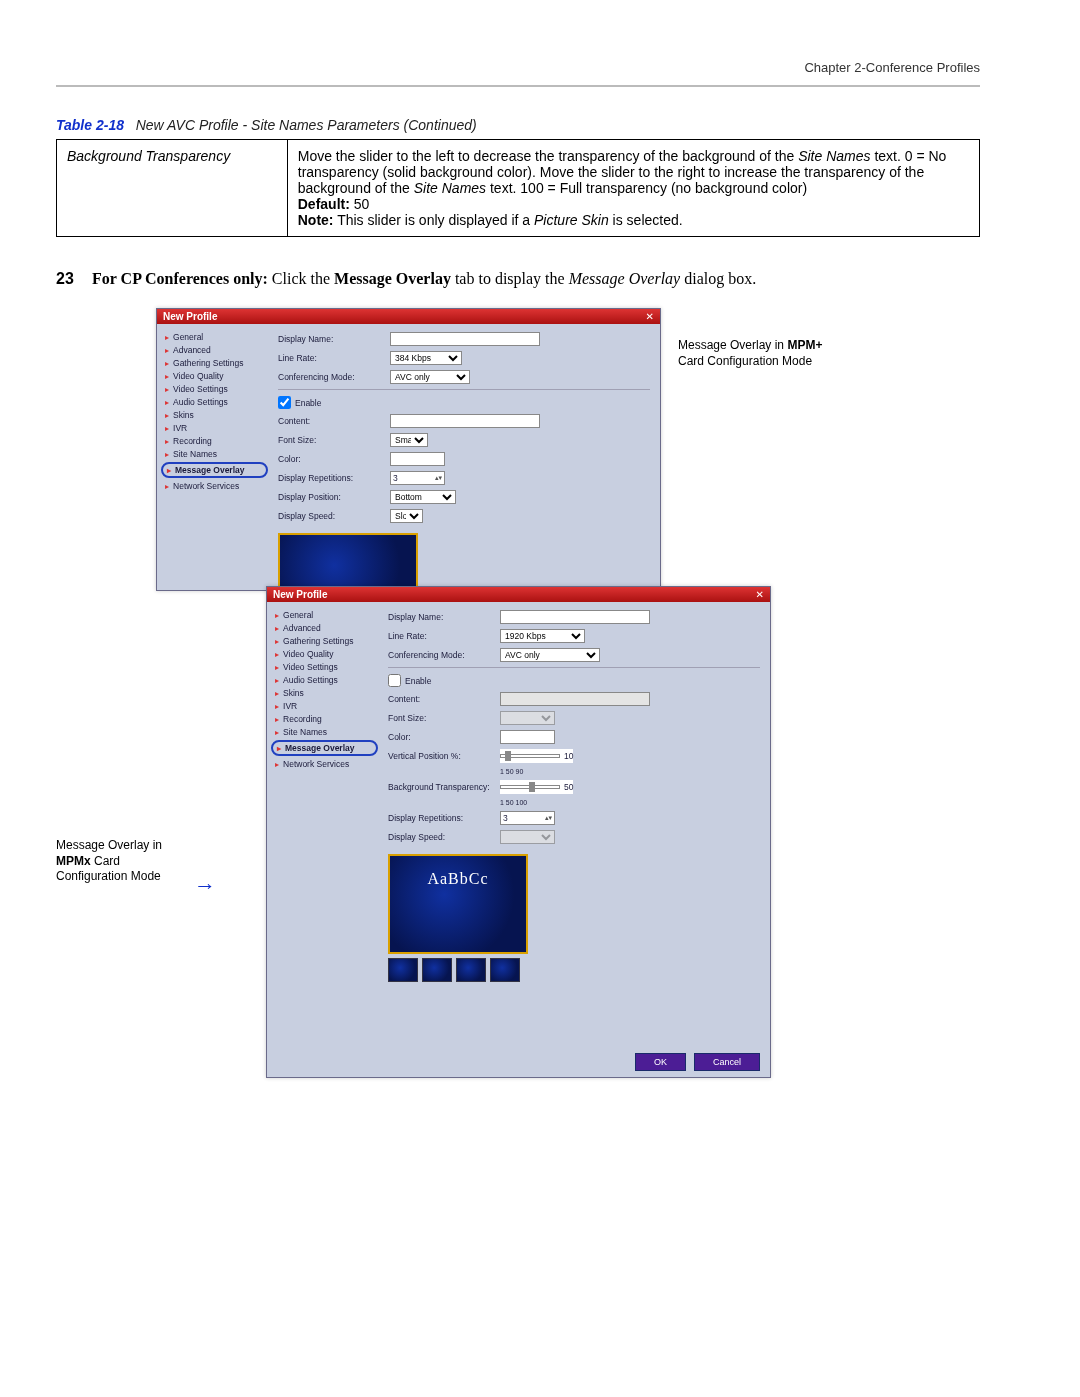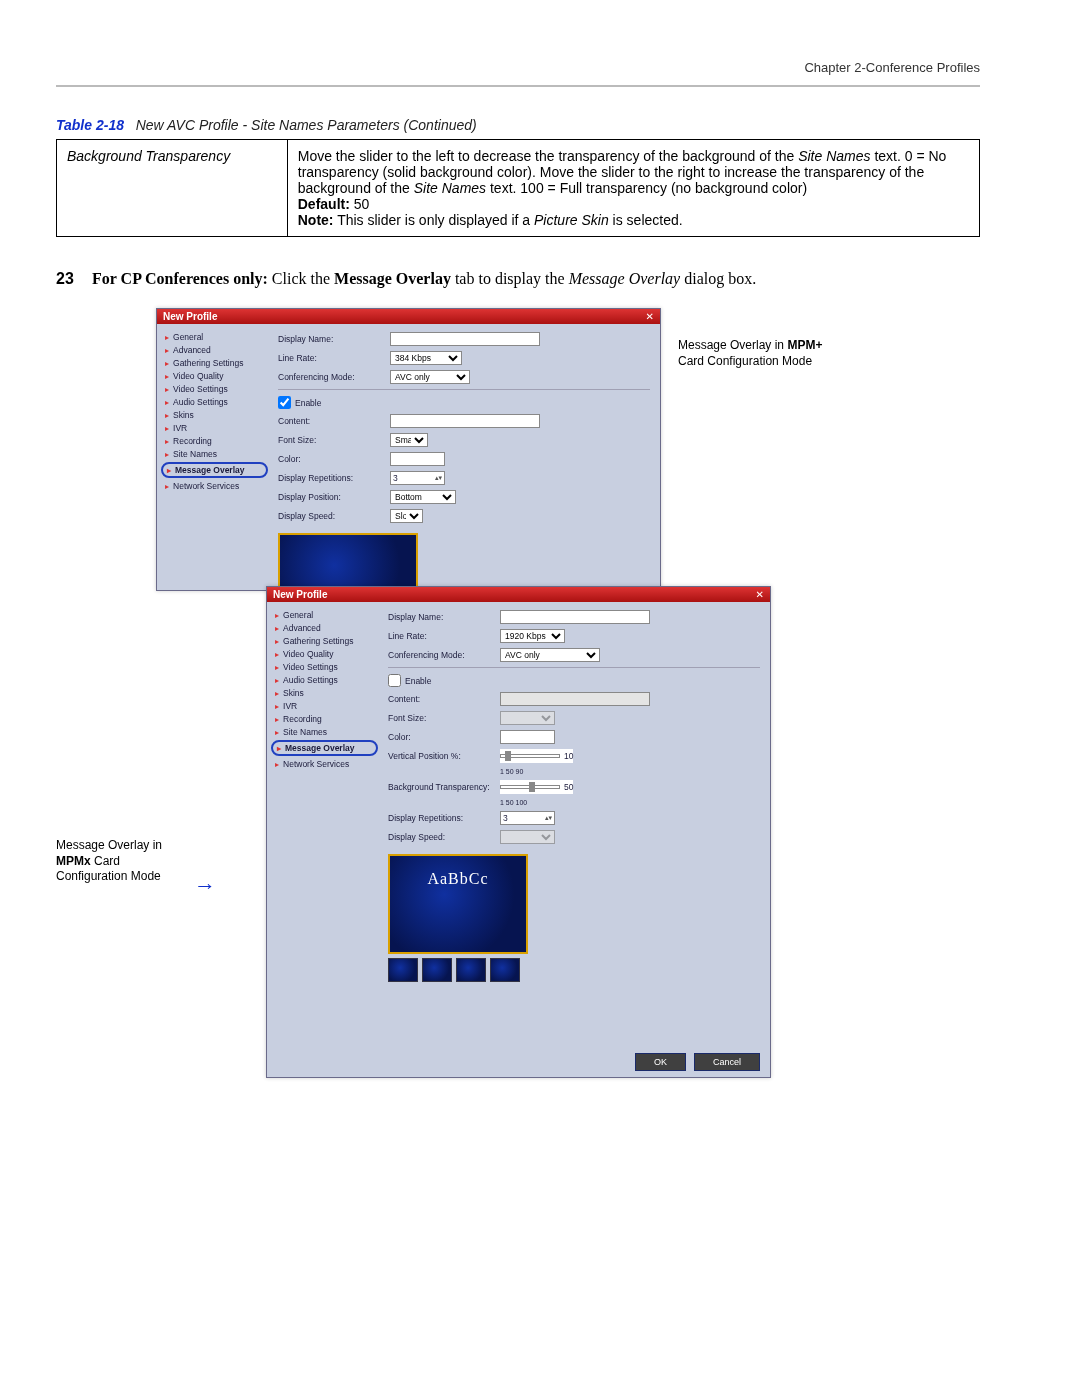--- a/index.html
+++ b/index.html
@@ -171,21 +171,21 @@
     padding-top: 14px;
     letter-spacing: 1px;
   }
   .preview-big { height: 100px; margin-bottom:4px;}
   .thumb-row { display:flex; gap:4px;}
   .thumb { width:30px; height:24px; border:1px solid #334; background: radial-gradient(circle at 40% 40%, #1030a0, #061450 70%);}
   .dlg-buttons {
     position:absolute; bottom:6px; right:10px; display:flex; gap:8px;
   }
   .dlg-btn {
-    background:#404040; color:#fff; font-size:9px; padding:3px 18px; border:1px solid #1a2a6a;
+    background:#4c1d95; color:#fff; font-size:9px; padding:3px 18px; border:1px solid #1a2a6a;
   }
   .callout {
     position: absolute;
     font-size: 12px;
     line-height: 1.3;
     color: #000;
   }
   .callout-a { top: 30px; left: 522px; width: 150px; }
   .callout-b { top: 530px; left: -100px; width: 120px; }
   .arrow {
@@ -414,21 +414,21 @@
               <span>Network Services</span>
             </div>
         </div>
         <div class="form">
           <div class="form-row">
               <span class="lbl">Display Name:</span>
               <input type="text" style="width: 150px;">
             </div>
           <div class="form-row">
               <span class="lbl">Line Rate:</span>
-              <select style="width:65px"><option>1920 Kbps</option></select>
+              <select style="width:85px"><option>1920 Kbps</option></select>
             </div>
           <div class="form-row">
               <span class="lbl">Conferencing Mode:</span>
               <select style="width:100px"><option>AVC only</option></select>
             </div>
           <div class="panel-line"></div>
           <div class="form-row">
               <input type="checkbox" class="chk" style="">
               <span>Enable</span>
             </div>

